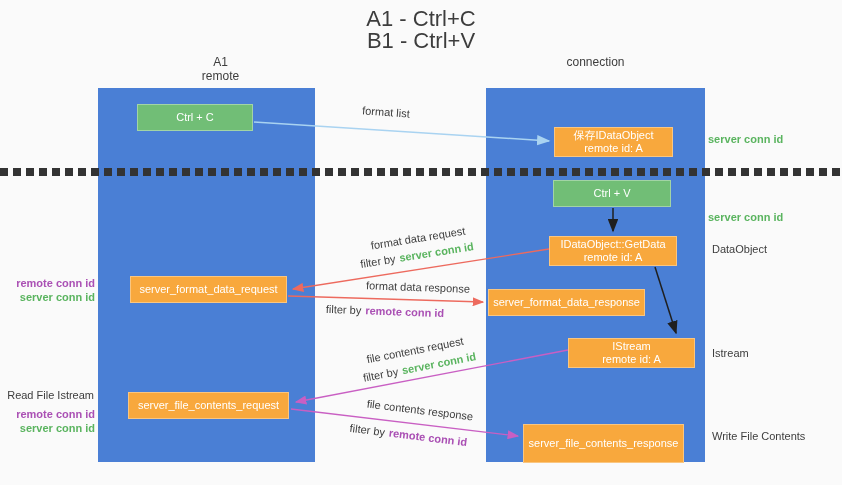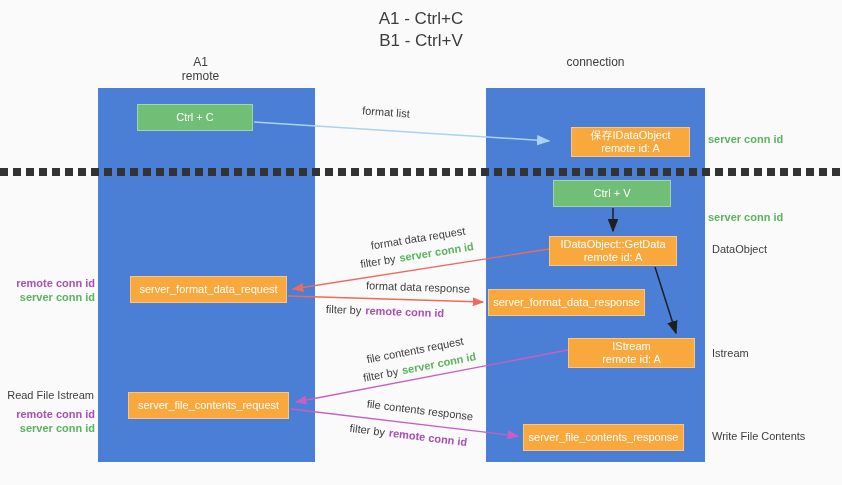--- a/index.html
+++ b/index.html
@@ -1,28 +1,28 @@
 <!DOCTYPE html>
 <html style="--bg: #fafafa; --lane-blue: #4a7fd5; --green-box: #71be76; --orange-box: #f8a83d; --green-text: #5ab45f; --purple-text: #aa50b4; --arrow-red: #ed6a5e; --arrow-magenta: #c95fc3; --arrow-blue: #a9d3f1; --arrow-black: #1f1f1f; --text-dark: #3d3d3d; --dash: #333333;"><head>
 <meta charset="utf-8">
 <style>
   html,body{margin:0;padding:0;background:var(--bg,#fafafa);}
   .canvas{position:relative;width:842px;height:485px;background:var(--bg);
     font-family:"Liberation Sans",sans-serif;overflow:hidden;}
 
   .title{position:absolute;left:0;top:8px;width:842px;text-align:center;
-    font-size:17px;line-height:22px;color:var(--text-dark);}
+    font-size:22px;line-height:22px;color:var(--text-dark);}
 
   .lane{position:absolute;top:88px;height:374px;background:var(--lane-blue);}
   .lane-left{left:98px;width:217px;}
   .lane-right{left:486px;width:219px;}
 
   .lane-header{position:absolute;top:55px;font-size:12px;line-height:14px;
     text-align:center;color:var(--text-dark);}
-  .lh-left{left:92px;width:217px;}
+  .lh-left{left:112px;width:217px;}
   .lh-right{left:486px;width:219px;}
 
   .separator{position:absolute;left:0;top:168px;width:842px;height:8px;
     background:repeating-linear-gradient(90deg,var(--dash) 0 8px,transparent 8px 13px);}
 
   svg.arrows{position:absolute;left:0;top:0;width:842px;height:485px;}
   .s-blue{stroke:var(--arrow-blue);stroke-width:1.5;}
   .s-black{stroke:var(--arrow-black);stroke-width:1.5;}
   .s-red{stroke:var(--arrow-red);stroke-width:1.3;}
   .s-magenta{stroke:var(--arrow-magenta);stroke-width:1.3;}
@@ -30,28 +30,28 @@
   .f-black{fill:var(--arrow-black);}
   .f-red{fill:var(--arrow-red);}
   .f-magenta{fill:var(--arrow-magenta);}
 
   .node{position:absolute;display:flex;flex-direction:column;align-items:center;
     justify-content:center;text-align:center;color:#fff;font-size:11px;
     line-height:13.5px;box-sizing:border-box;border:1px solid rgba(255,255,255,0.35);}
   .node.green{background:var(--green-box);}
   .node.orange{background:var(--orange-box);}
   .n-ctrlc{left:137px;top:104px;width:116px;height:27px;}
-  .n-save{left:554px;top:127px;width:119px;height:30px;margin-left:17px;}
+  .n-save{left:554px;top:127px;width:119px;height:30px;}
   .n-ctrlv{left:553px;top:180px;width:118px;height:27px;}
   .n-getdata{left:549px;top:236px;width:128px;height:30px;}
   .n-freq{left:130px;top:276px;width:157px;height:27px;}
   .n-fresp{left:488px;top:289px;width:157px;height:27px;}
   .n-istream{left:568px;top:338px;width:127px;height:30px;}
   .n-fileq{left:128px;top:392px;width:161px;height:27px;}
-  .n-filersp{left:523px;top:424px;width:161px;height:27px;}
+  .n-filersp{left:523px;top:424px;width:161px;height:39px;}
 
   .alabel{position:absolute;font-size:11px;color:var(--text-dark);
     text-align:center;white-space:nowrap;}
   .alabel .green{color:var(--green-text);font-weight:bold;}
   .alabel .purple{color:var(--purple-text);font-weight:bold;}
   .alabel .pre{margin-right:4px;}
   .l-formatlist{left:336px;top:106px;width:100px;transform:rotate(4deg);}
   .l-fdreq{left:348px;top:232px;width:140px;transform:rotate(-9deg);}
   .l-fdreq-filter{left:342px;top:249px;width:150px;transform:rotate(-9deg);}
   .l-fdresp{left:350px;top:281px;width:136px;transform:rotate(2deg);}

